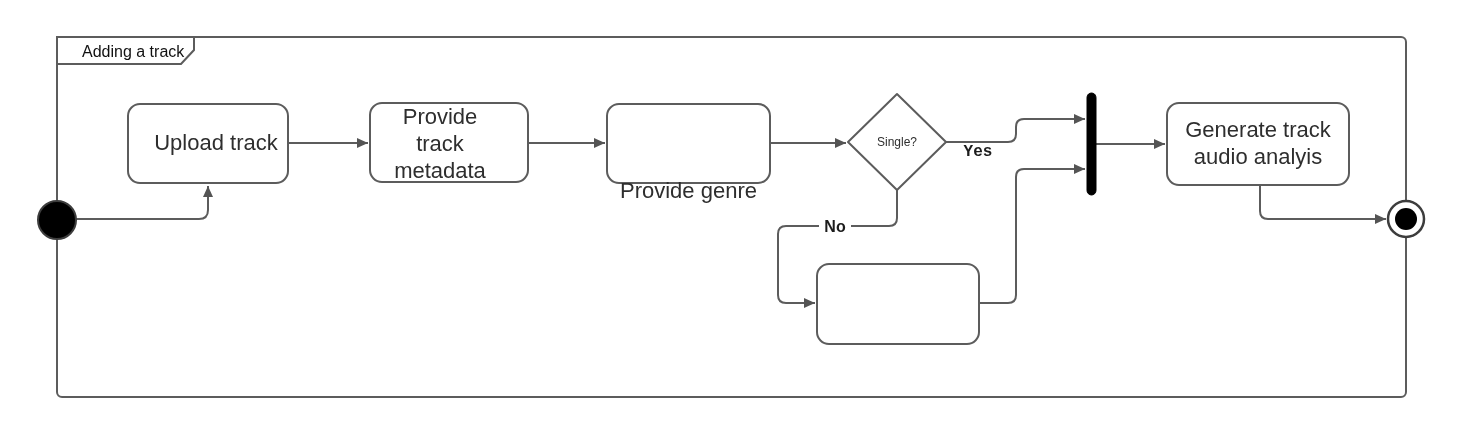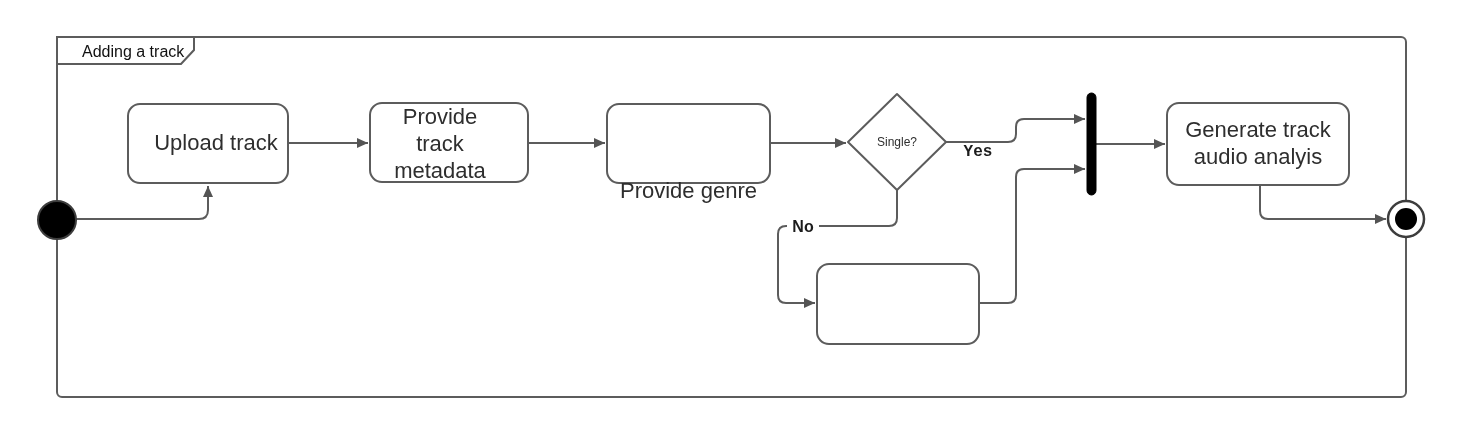--- a/index.html
+++ b/index.html
@@ -103,15 +103,15 @@
 
   <div class="label" style="left:607px;top:104px;width:163px;height:94px;margin-top:40px;">Provide genre</div>
 
   <div class="label decision-label" style="left:849px;top:96px;width:96px;height:92px;">Single?</div>
 
 
   <div class="label pad-lg" style="left:1167px;top:103px;width:182px;height:82px;">Generate track audio analyis</div>
 
   <div class="edge-label" style="left:959px;top:143px;width:38px;height:17px;font-family:Liberation Mono, monospace;">Yes</div>
 
-  <div class="edge-label" style="left:787px;top:218px;width:32px;height:17px;">No</div>
+  <div class="edge-label" style="left:819px;top:218px;width:32px;height:17px;">No</div>
 
 </div>
 
 </body></html>

